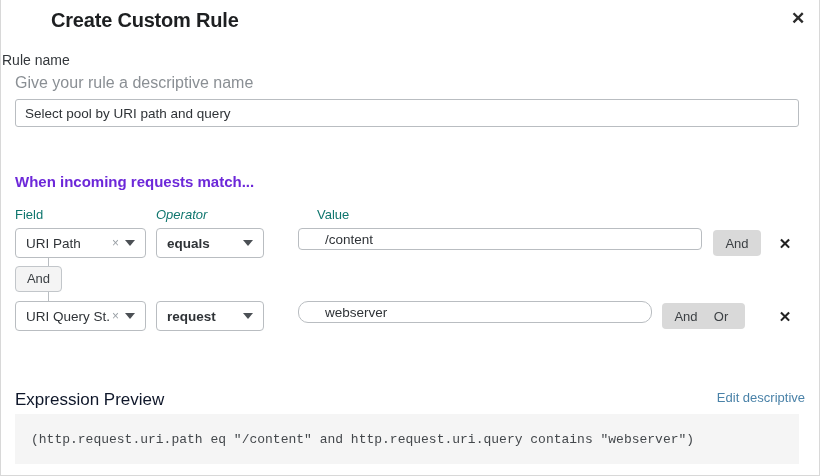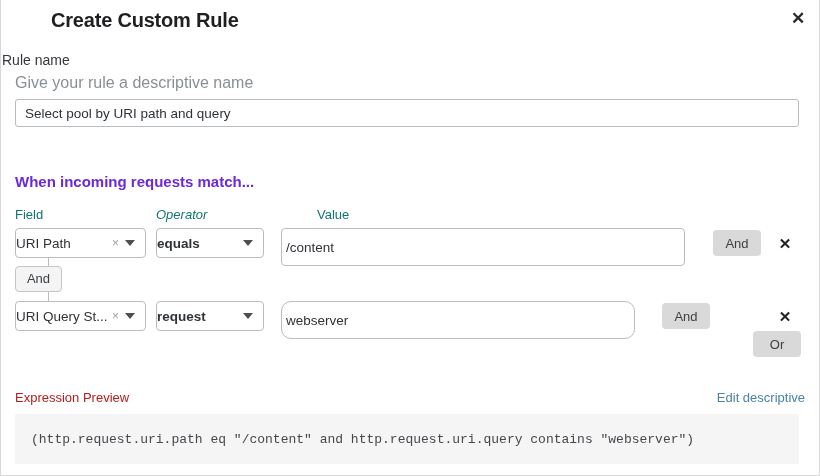--- a/index.html
+++ b/index.html
@@ -110,21 +110,21 @@
   .cond-row.r2 { top: 301px; }
 
   .select-box {
     position: absolute;
     height: 30px;
     border: 1px solid #b9bdc1;
     border-radius: 4px;
     background: #fff;
     display: flex;
     align-items: center;
-    padding: 0 6px 0 0;
+    padding: 0 6px 0 10px;
     cursor: pointer;
     font-size: 13.5px;
     color: #2f3337;
   }
   .select-box.field-sel { left: 14px; width: 131px; }
   .select-box.op-sel    { left: 155px; width: 108px; font-weight: bold; }
 
   .select-text {
     flex: 1;
     white-space: nowrap;
@@ -142,25 +142,25 @@
     height: 0;
     border-left: 5px solid transparent;
     border-right: 5px solid transparent;
     border-top: 6px solid #4b5055;
     margin-right: 4px;
     flex: none;
   }
 
   .value-input {
     position: absolute;
-    left: 280px;
-    height: 38px;
+    left: 297px;
+    height: 22px;
     border: 1px solid #b9bdc1;
     border-radius: 4px;
-    padding: 0 4px;
+    padding: 0 26px;
     font-family: "Liberation Sans", sans-serif;
     font-size: 13.5px;
     color: #2f3337;
     background: #fff;
     outline: none;
   }
   .value-input.w1 { width: 404px; }
   .value-input.w2 { width: 354px; border-radius: 10px; }
 
   .logic-btn {
@@ -225,22 +225,22 @@
     cursor: pointer;
     line-height: 24px;
     text-align: center;
   }
 
   
   .expr-label {
     position: absolute;
     left: 14px;
     top: 390px;
-    font-size: 13px;
-    color: #b91c1c;
+    font-size: 17px;
+    color: #0f172a;
   }
   .edit-expr {
     position: absolute;
     right: 14px;
     top: 390px;
     font-size: 13px;
     color: #4a82a8;
     text-decoration: none;
     cursor: pointer;
   }
@@ -305,21 +305,21 @@
       <span class="select-text">URI Query St...</span>
       <span class="clear-x">×</span>
       <span class="caret"></span>
     </div>
     <div class="select-box op-sel">
       <span class="select-text">request</span>
       <span class="caret"></span>
     </div>
     <input class="value-input w2" type="text" value="webserver" style="">
     <button class="logic-btn" style="left:661px;">And</button>
-    <button class="logic-btn" style="left:752px;margin-top:28px;">Or</button>
+    <button class="logic-btn" style="left:696px;">Or</button>
     <button class="row-delete" style="left:772px;">✕</button>
   </div>
 
   <div class="expr-label">Expression Preview</div>
   <a class="edit-expr">Edit descriptive</a>
   <div class="expr-code">(http.request.uri.path eq "/content" and http.request.uri.query contains "webserver")</div>
 
 </div>
 
 </body></html>

